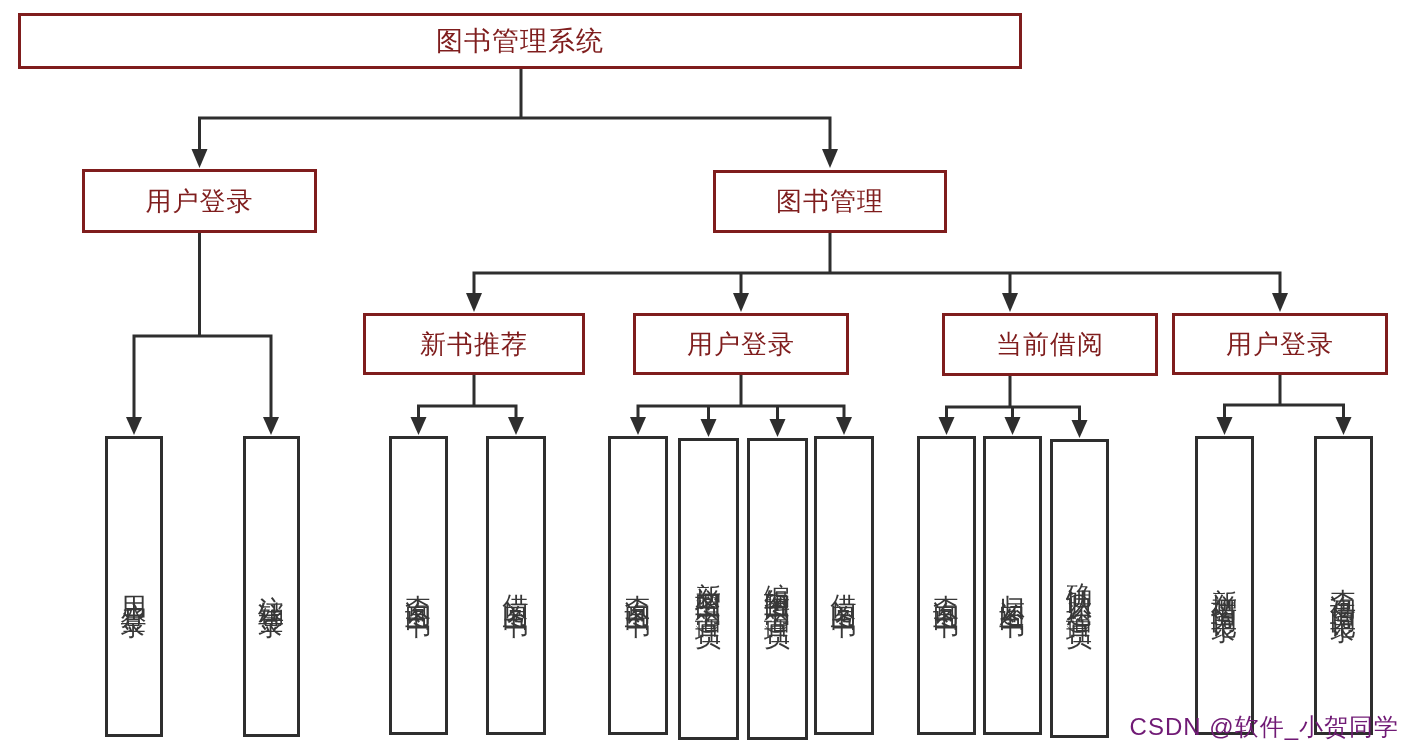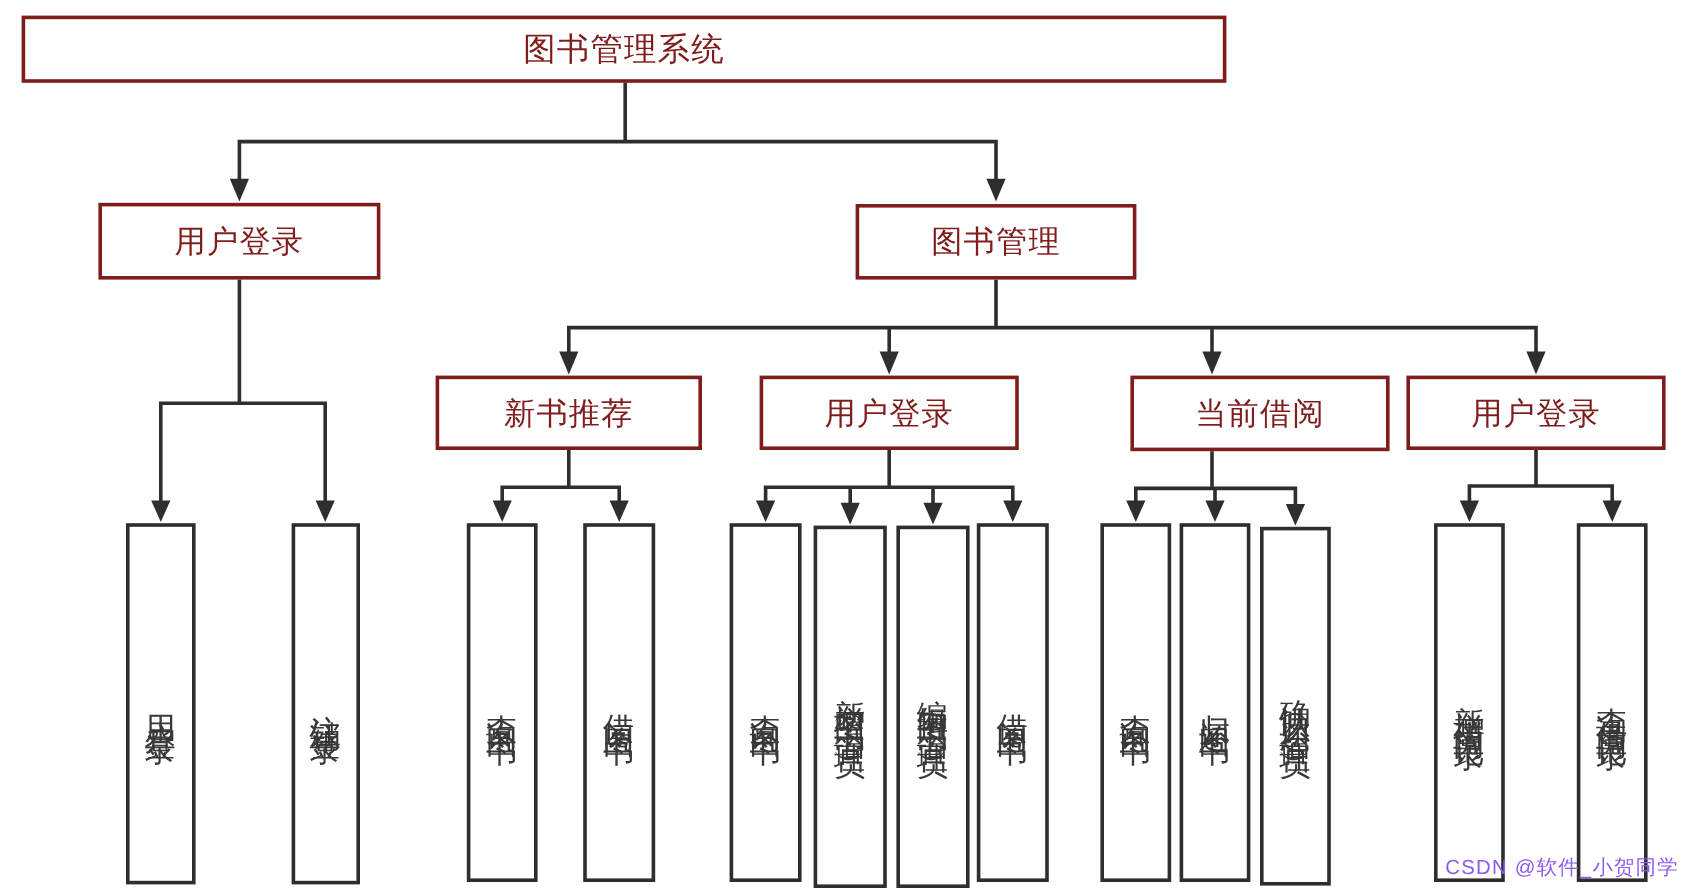--- a/index.html
+++ b/index.html
@@ -14,21 +14,21 @@
   .node.root{font-size:27px;}
   .leaf{
     position:absolute;box-sizing:border-box;background:#ffffff;
     border:3px solid #2e2e2e;display:flex;align-items:center;justify-content:center;
   }
   .vtext{
     writing-mode:vertical-rl;text-orientation:mixed;
     color:#383838;font-size:26px;letter-spacing:6px;line-height:1;white-space:nowrap;
   }
   .watermark{
-    position:absolute;right:6px;top:711px;color:#8b5cf6;font-size:17px;
+    position:absolute;right:6px;top:711px;color:#701a75;font-size:24px;
     letter-spacing:1px;white-space:nowrap;z-index:5;
   }
 </style>
 </head>
 <body>
 
 <div class="canvas">
 
   <svg class="connectors" viewBox="0 0 1405 747" xmlns="http://www.w3.org/2000/svg">
     <g stroke="#2e2e2e" stroke-width="3" fill="none" stroke-linecap="square">

